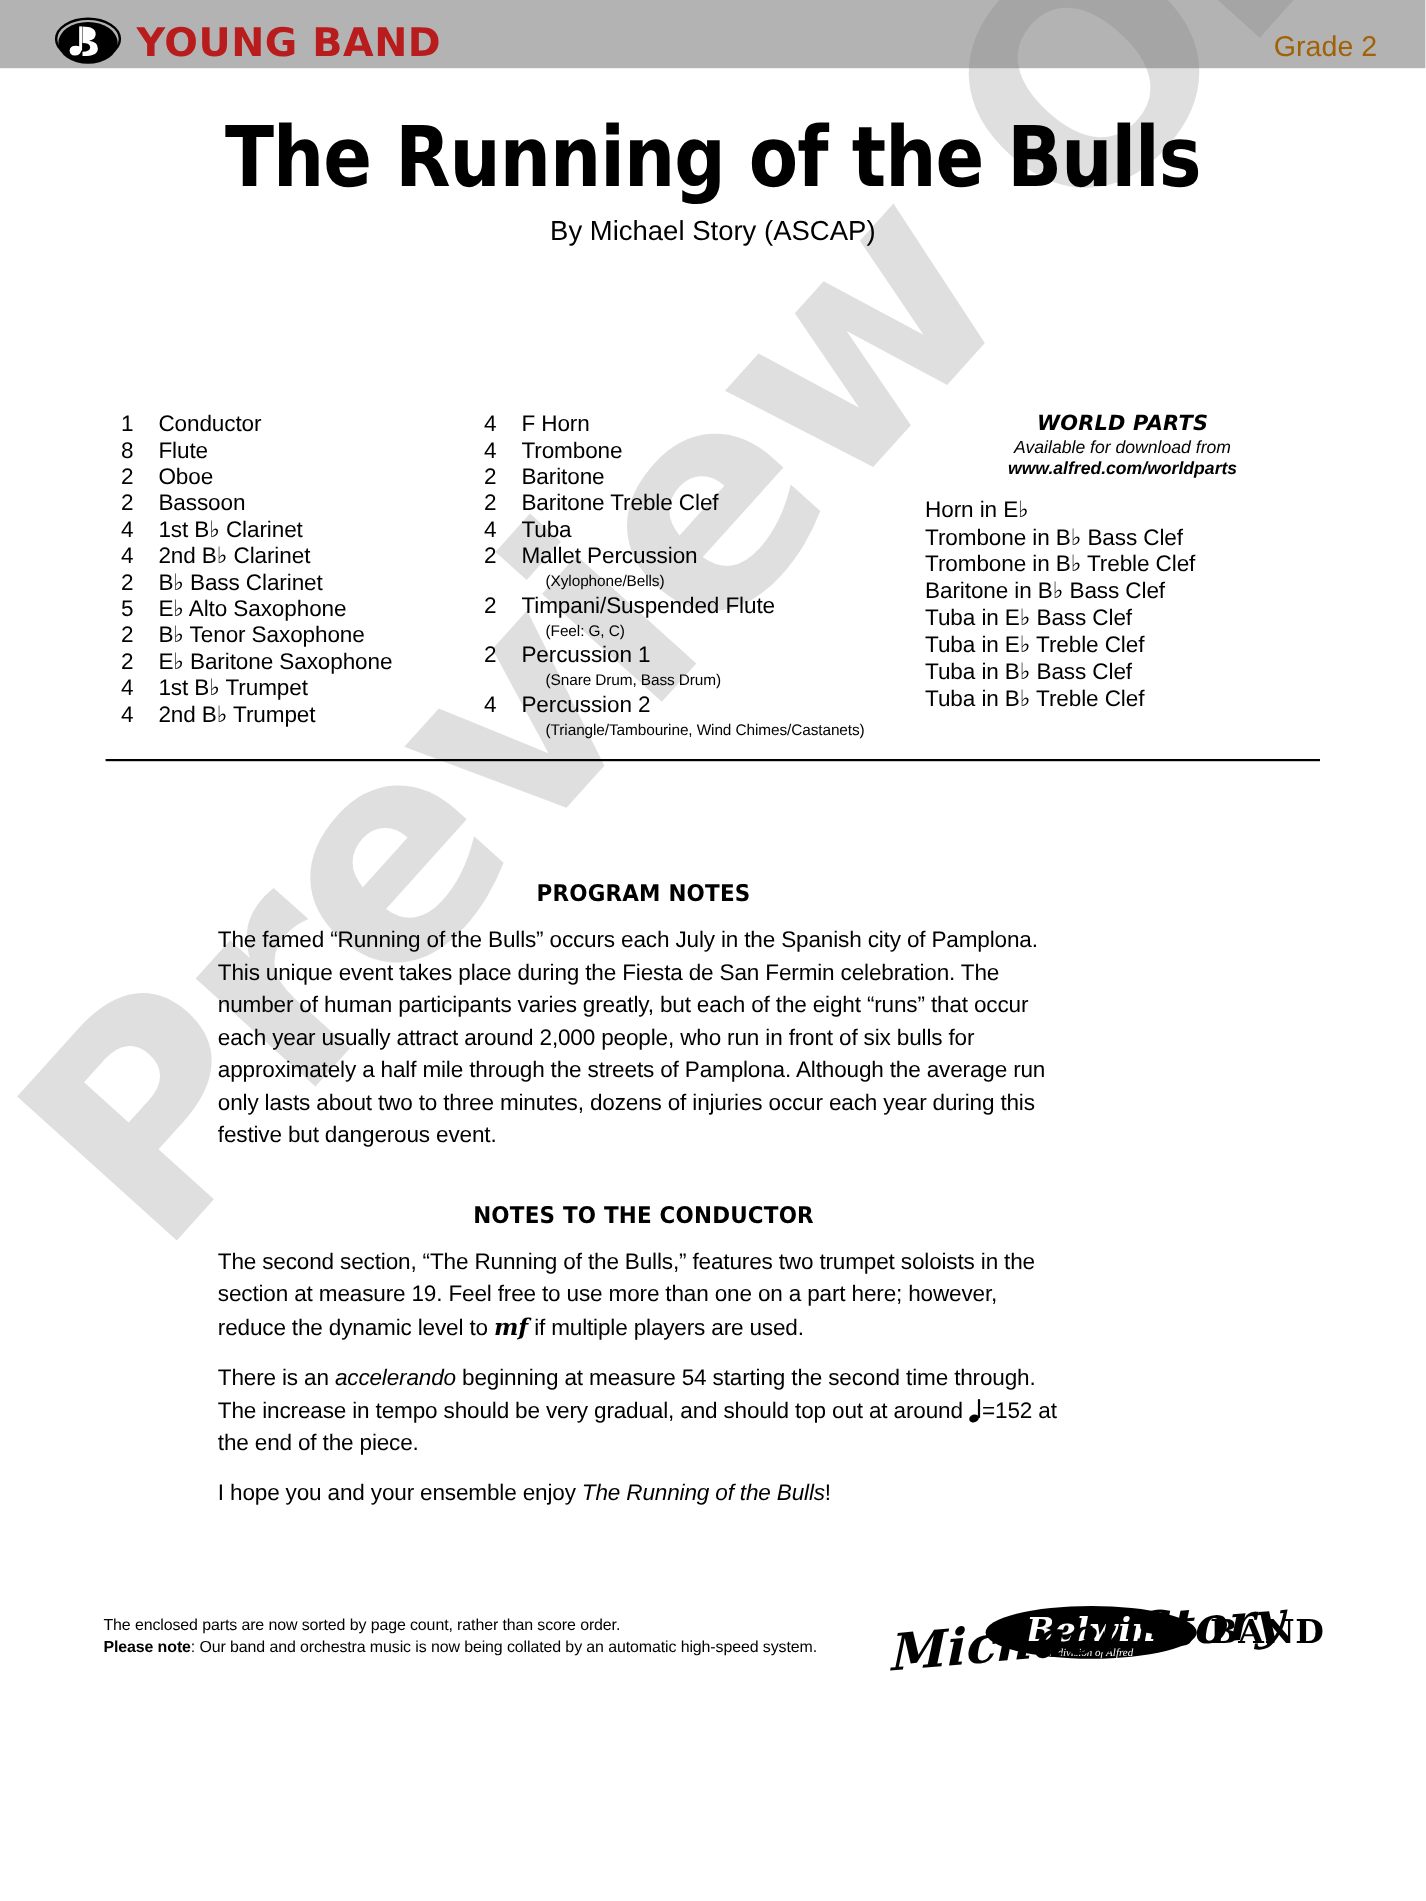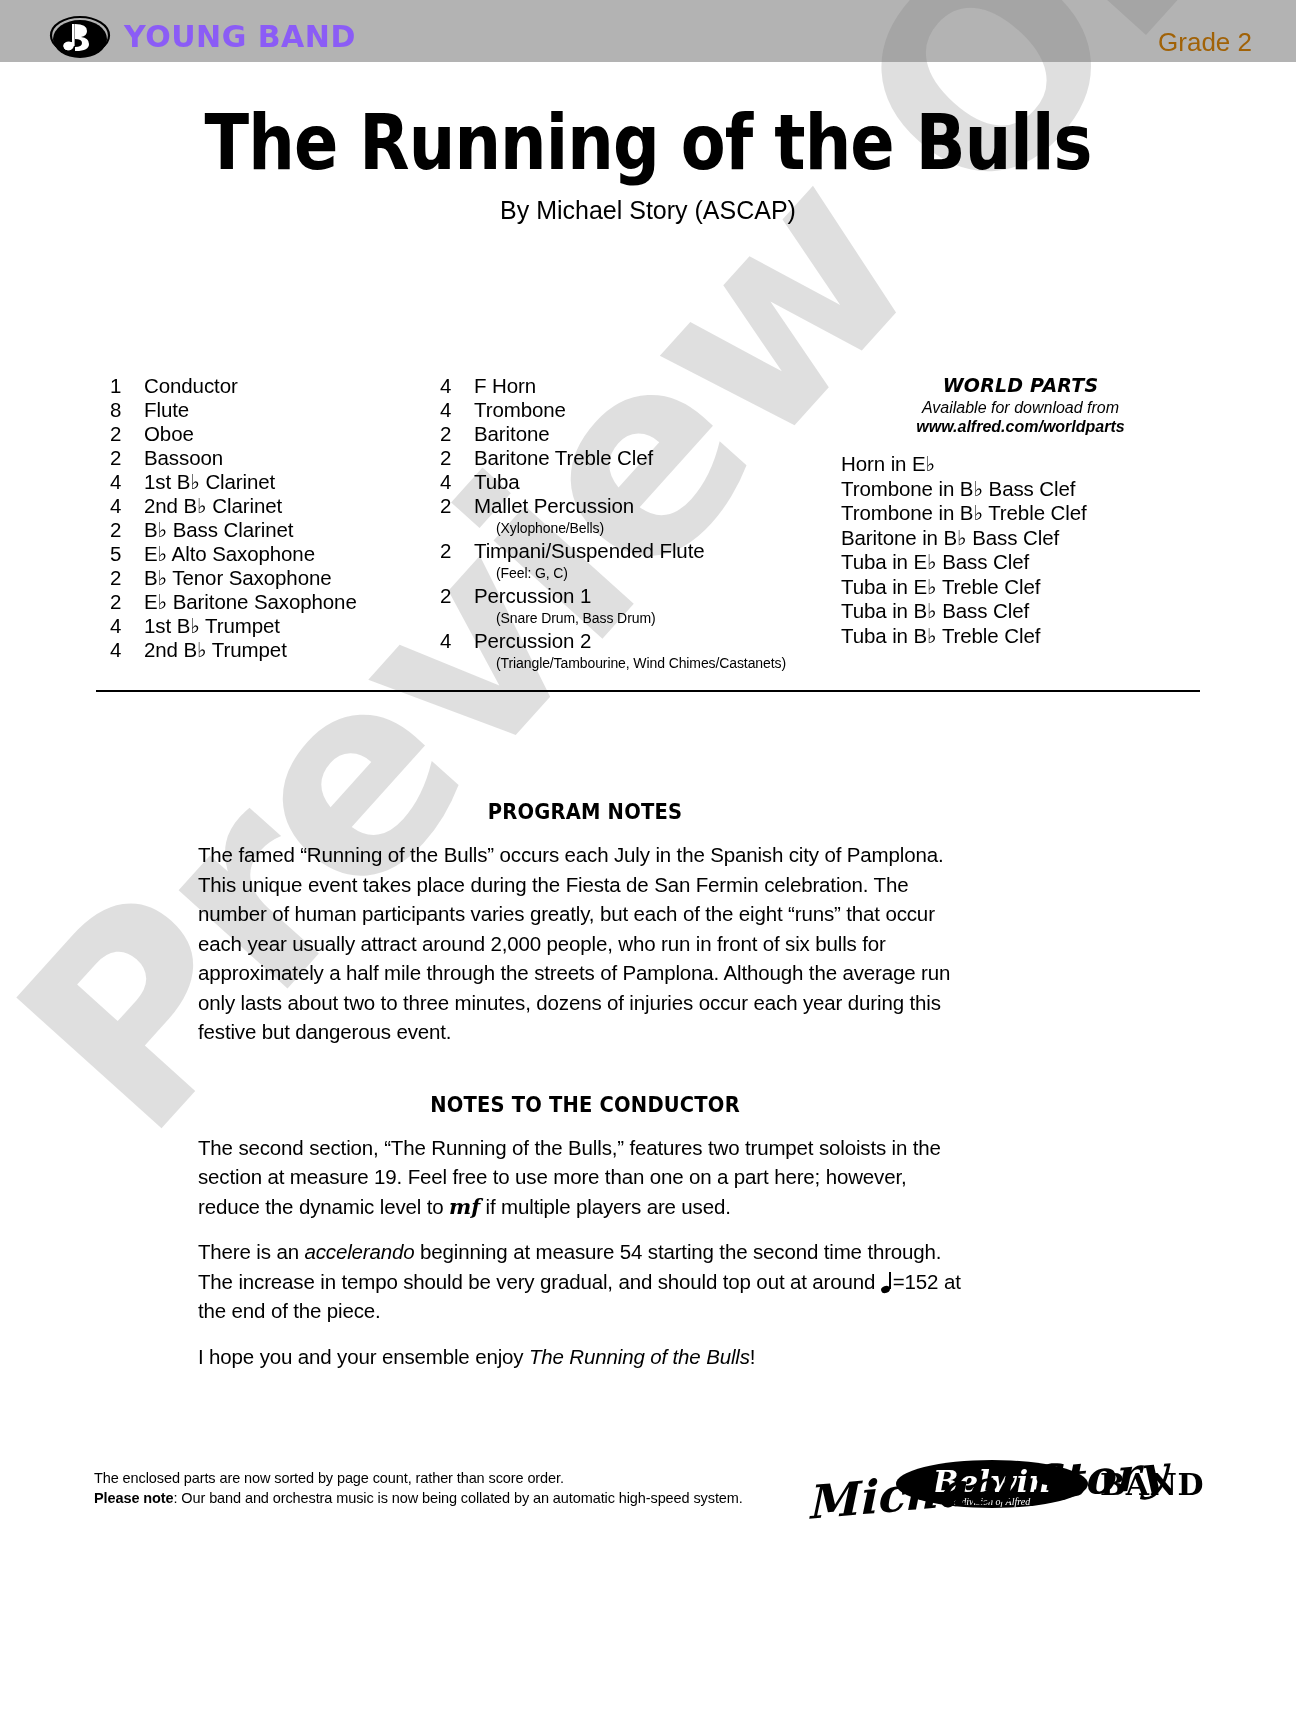--- a/index.html
+++ b/index.html
@@ -54,23 +54,23 @@
     width: 62px;
     height: 47px;
     z-index: 4;
   }
   .header-title {
     position: absolute;
     left: 124px;
     top: 19px;
     font-family: "DejaVu Sans", sans-serif;
     font-weight: bold;
-    font-size: 30px;
+    font-size: 36px;
     letter-spacing: 0.5px;
-    color: #8b5cf6;
+    color: #b91c1c;
     z-index: 4;
   }
   .grade-label {
     position: absolute;
     right: 44px;
     top: 27px;
     font-family: "Liberation Sans", sans-serif;
     font-size: 26px;
     color: #a16207;
     z-index: 4;

